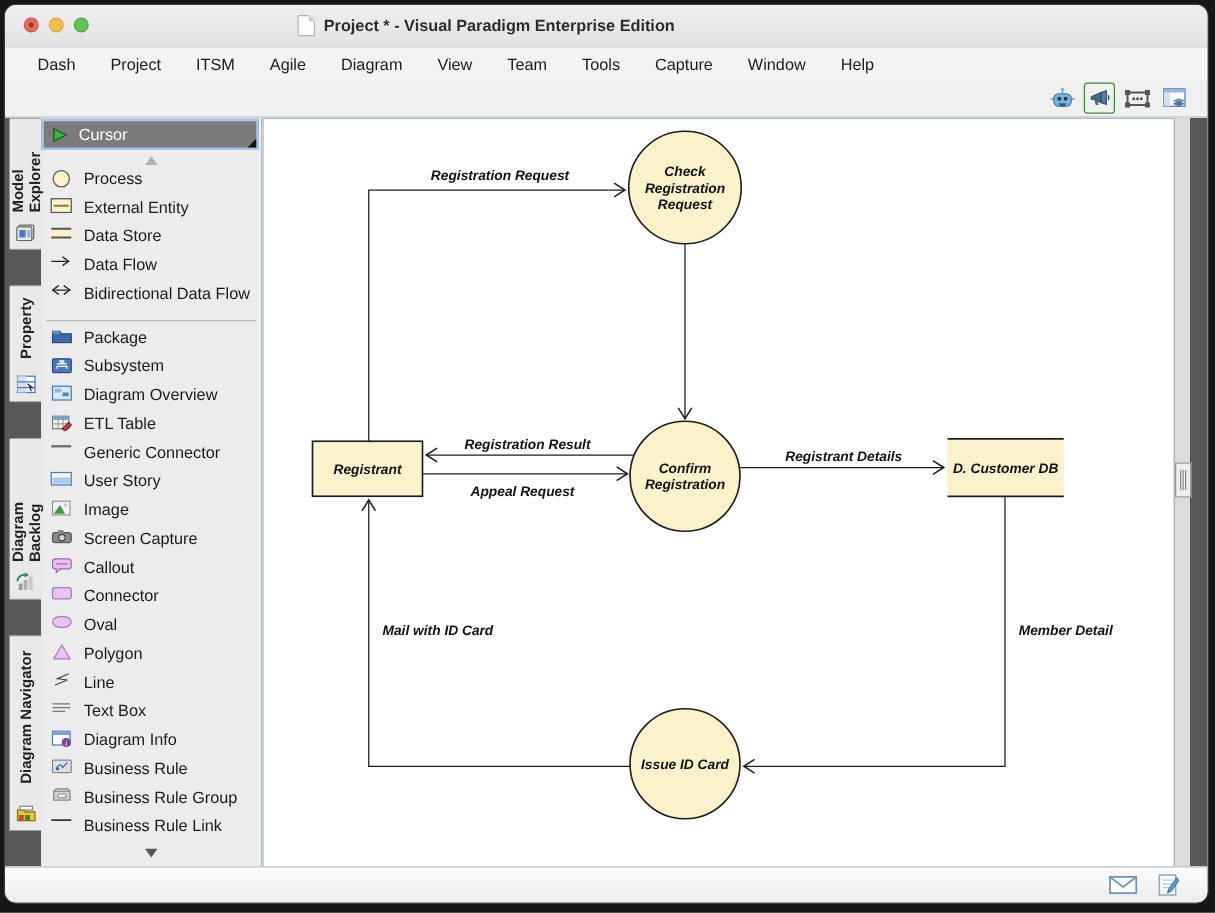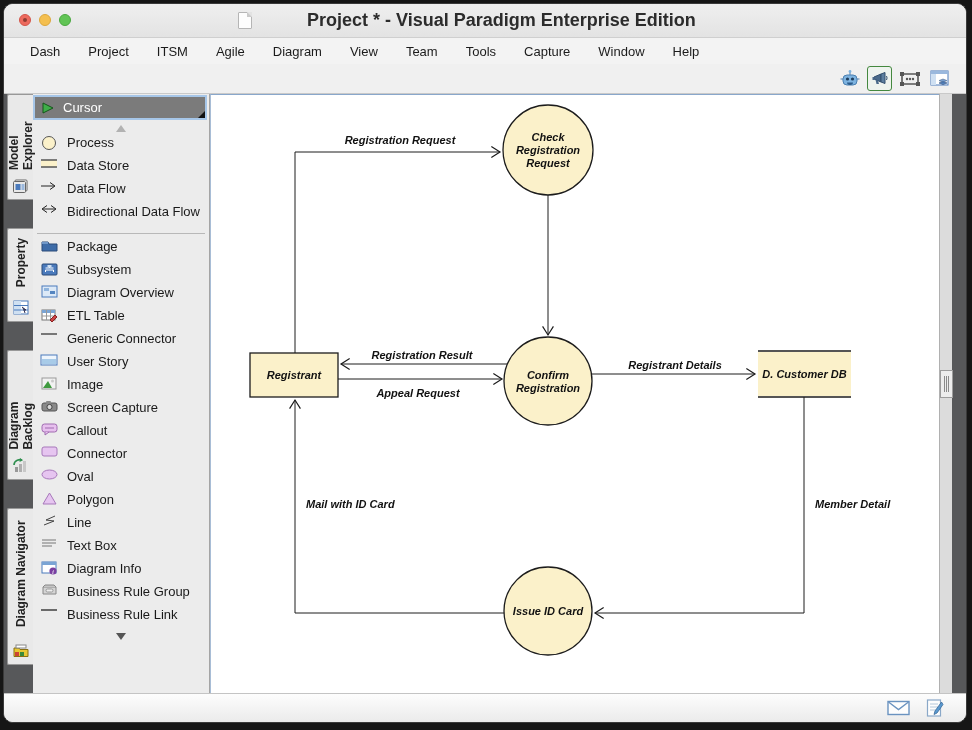--- a/index.html
+++ b/index.html
@@ -13,21 +13,21 @@
   .lights{position:absolute;left:15px;top:10px;display:flex;gap:8px;}
   .light{width:12px;height:12px;border-radius:50%;position:relative;}
   .light.red{background:#ed6a5e;border:1px solid #d35549;box-sizing:border-box;}
   .light.red::after{content:"";position:absolute;left:3px;top:3px;width:4px;height:4px;border-radius:50%;background:#8e3d33;}
   .light.yellow{background:#f4bf4f;border:1px solid #dda73b;box-sizing:border-box;}
   .light.green{background:#61c455;border:1px solid #4aa83f;box-sizing:border-box;}
   .titlegroup{position:absolute;left:234px;top:0;height:33px;display:flex;align-items:center;gap:7px;}
   .doc-icon{width:12px;height:15px;background:#fdfdfd;border:1px solid #b5b5b5;position:relative;border-radius:1px;}
   .doc-icon::after{content:"";position:absolute;right:-1px;top:-1px;border-style:solid;border-width:0 5px 5px 0;
     border-color:transparent #e3e3e3 #cacaca transparent;}
-  .title-text{font-size:18px;font-weight:bold;color:#2c2c2c;margin-left:48px;}
+  .title-text{font-size:13px;font-weight:bold;color:#2c2c2c;}
   
   .menubar{height:26px;flex:0 0 26px;background:#f3f3f3;display:flex;align-items:center;padding-left:12px;}
   .menu-item{font-size:13px;color:#1b1b1b;padding:0 14px;height:100%;display:flex;align-items:center;cursor:default;}
   
   .toolbar{height:29px;flex:0 0 29px;background:#f0f0f0;border-bottom:1px solid #c9c9c9;position:relative;}
   .crumb-outer{position:absolute;left:33px;top:3px;height:23px;background:#b9b9b9;
     clip-path:polygon(0 0,calc(100% - 12px) 0,100% 50%,calc(100% - 12px) 100%,0 100%);}
   .crumb-inner{position:absolute;left:1px;top:1px;bottom:1px;right:1px;background:#fafafa;
     clip-path:polygon(0 0,calc(100% - 12px) 0,100% 50%,calc(100% - 12px) 100%,0 100%);
     display:flex;align-items:center;padding:0 26px 0 12px;font-size:14px;color:#333;}
@@ -239,20 +239,29 @@
           <div class="pal-item">
             <span class="icn">
               <svg width="16" height="16">
                 <circle cx="8" cy="8" r="6.5" fill="#fbf1ca" stroke="#555"></circle>
               </svg>
             </span>
             <span>Process</span>
           </div>
           <div class="pal-item">
             <span class="icn">
+              <svg width="18" height="13">
+                <rect x="1" y="1" width="16" height="11" fill="#fbf1ca" stroke="#555"></rect>
+                <line x1="3" y1="6.5" x2="15" y2="6.5" stroke="#8a7a3a" stroke-width="1.6"></line>
+              </svg>
+            </span>
+            <span>External Entity</span>
+          </div>
+          <div class="pal-item">
+            <span class="icn">
               <svg width="18" height="11">
                 <rect x="1" y="2" width="16" height="7" fill="#fbf1ca"></rect>
                 <line x1="1" y1="2" x2="17" y2="2" stroke="#555" stroke-width="1.6"></line>
                 <line x1="1" y1="9" x2="17" y2="9" stroke="#555" stroke-width="1.6"></line>
               </svg>
             </span>
             <span>Data Store</span>
           </div>
           <div class="pal-item">
             <span class="icn">
@@ -410,20 +419,30 @@
           <div class="pal-item">
             <span class="icn">
               <svg width="17" height="14">
                 <rect x="1" y="1" width="14" height="11" fill="#fff" stroke="#4a7abc"></rect>
                 <rect x="1" y="1" width="14" height="3" fill="#7aa4d4"></rect>
                 <circle cx="12" cy="10" r="3.6" fill="#7a3fa0"></circle>
                 <text x="12" y="12.6" font-size="7" fill="#fff" text-anchor="middle" font-family="Liberation Serif,serif" font-style="italic">i</text>
               </svg>
             </span>
             <span>Diagram Info</span>
+          </div>
+          <div class="pal-item">
+            <span class="icn">
+              <svg width="17" height="12">
+                <rect x="1" y="1" width="15" height="10" rx="1" fill="#e0e0e0" stroke="#888"></rect>
+                <path d="M4,8 c2,-4 4,-4 5,-1 l4,-4" stroke="#3a6aa0" fill="none"></path>
+                <circle cx="5" cy="8" r="1.4" fill="#3a6aa0"></circle>
+              </svg>
+            </span>
+            <span>Business Rule</span>
           </div>
           <div class="pal-item">
             <span class="icn">
               <svg width="17" height="12">
                 <path d="M2,3 h13 v7 h-13 z" fill="#d5d5d5" stroke="#888"></path>
                 <path d="M2,3 l2,-2 h9 l2,2" fill="#c5c5c5" stroke="#888"></path>
                 <rect x="5" y="5" width="7" height="3" rx="1.5" fill="#eee" stroke="#999"></rect>
               </svg>
             </span>
             <span>Business Rule Group</span>

